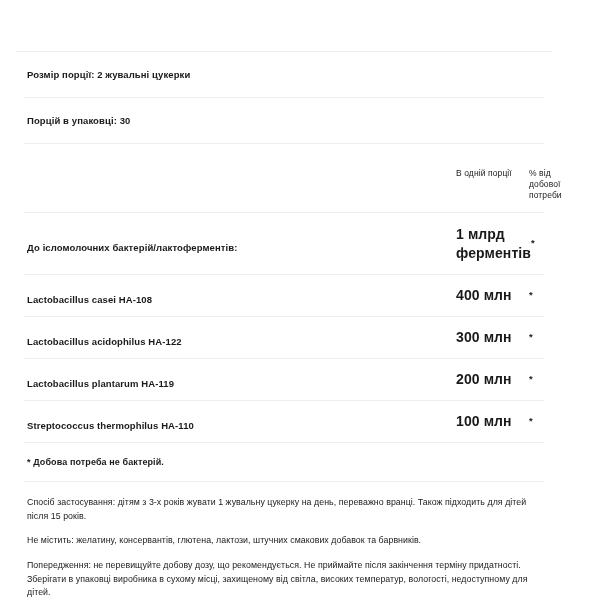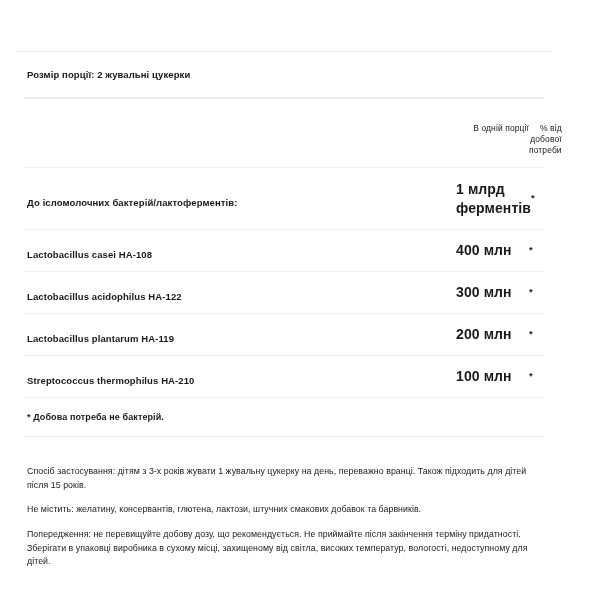--- a/index.html
+++ b/index.html
@@ -75,21 +75,20 @@
     letter-spacing: 0.1px;
   }
 
   
   .header-row {
     height: 68px;
     display: flex;
     align-items: flex-start;
     padding: 0 11px;
     box-sizing: border-box;
-    text-align: right;
   }
   .header-row .spacer {
     flex: 0 0 429px;
   }
   .header-row .h-amount {
     flex: 0 0 73px;
     font-size: 8.5px;
     line-height: 1.3;
     padding-top: 24px;
     letter-spacing: 0.1px;
@@ -134,39 +133,42 @@
     box-sizing: border-box;
   }
   .body-text p {
     font-size: 8.8px;
     line-height: 1.55;
     margin: 0 0 11px 0;
     letter-spacing: 0.05px;
     color: #1a1a1a;
   }
   .body-text p:first-child {
-    margin-top: 28px;
+    margin-top: 14px;
   }
   .body-text p:last-child {
     margin-bottom: 4px;
   }
 </style>
 </head>
 <body>
 
 <div class="panel">
 
   <div style="height:35px"></div>
   <div class="rule-full"></div>
 
   <div class="serving-row">
     <span class="txt">Розмір порції: 2 жувальні цукерки</span>
   </div>
   <div class="rule"></div>
 
+  <div class="serving-row">
+    <span class="txt">Порцій в упаковці: 30</span>
+  </div>
   <div class="rule"></div>
 
   <div class="header-row">
     <div class="spacer"></div>
     <div class="h-amount">В одній порції</div>
     <div class="h-dv">% від добової потреби</div>
   </div>
   <div class="rule"></div>
 
   <div class="row ing-row tall">
@@ -194,21 +196,21 @@
   <div class="rule"></div>
 
   <div class="row ing-row">
     <div class="name">Lactobacillus plantarum HA-119</div>
     <div class="amount">200 млн</div>
     <div class="dv">*</div>
   </div>
   <div class="rule"></div>
 
   <div class="row ing-row">
-    <div class="name">Streptococcus thermophilus HA-210</div>
+    <div class="name">Streptococcus thermophilus HA-110</div>
     <div class="amount">100 млн</div>
     <div class="dv">*</div>
   </div>
   <div class="rule"></div>
 
   <div class="footnote-row">
     <span class="txt">* Добова потреба не бактерій.</span>
   </div>
   <div class="rule"></div>
 

